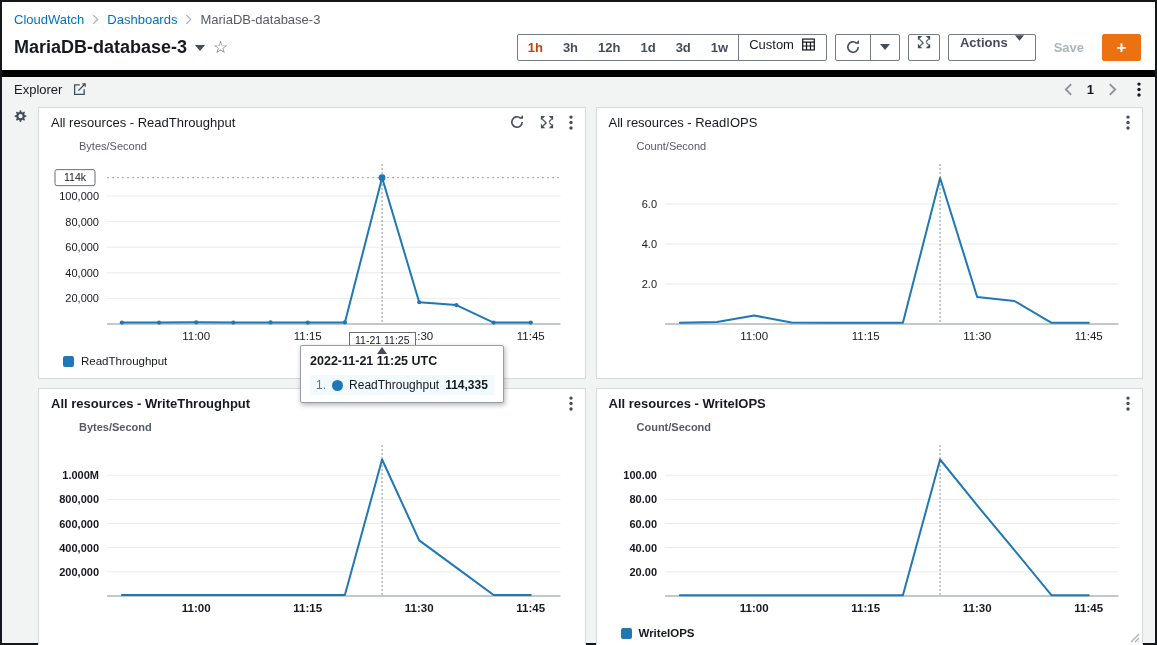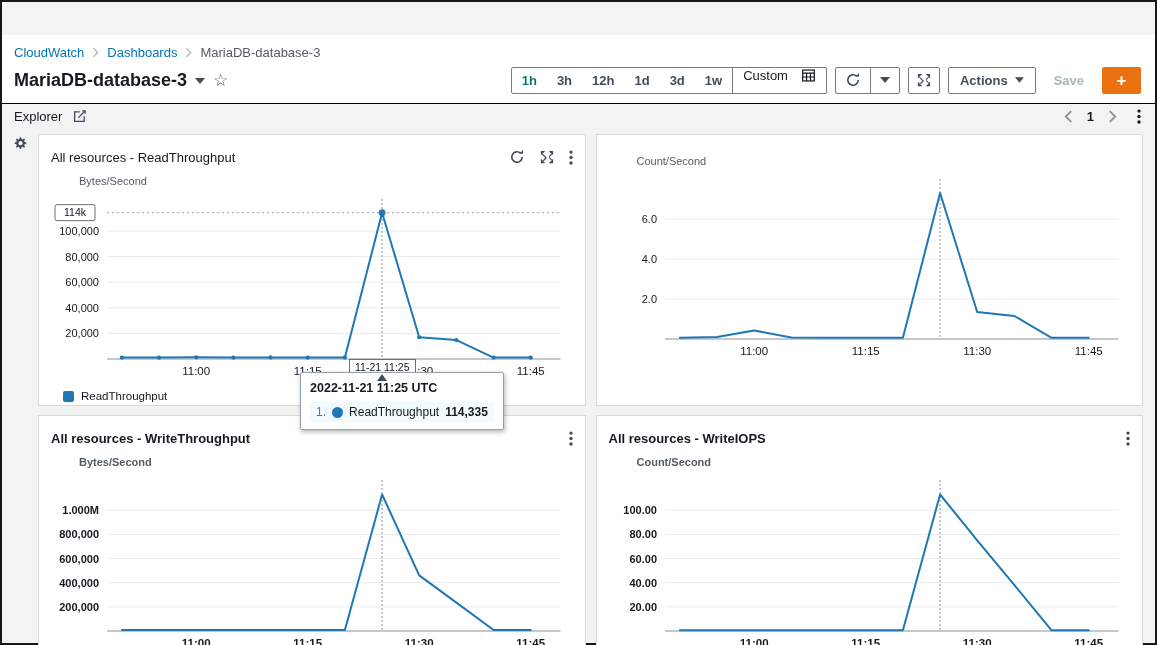--- a/index.html
+++ b/index.html
@@ -1,56 +1,56 @@
 <!DOCTYPE html>
 <html><head>
 <meta charset="utf-8">
 <style>
   html,body{margin:0;padding:0;background:#fff;}
   body{width:1157px;height:645px;overflow:hidden;font-family:"Liberation Sans","DejaVu Sans",sans-serif;-webkit-font-smoothing:antialiased;}
   .frame{box-sizing:border-box;width:1157px;height:645px;border:2px solid #14181c;display:flex;flex-direction:column;background:#f2f3f3;}
 
   
-  .topbar{background:#fff;border-bottom:1px solid #000000;padding:8px 14px 8px 12px;flex:0 0 auto;margin-top:33px;}
+  .topbar{background:#fff;border-bottom:7px solid #000000;padding:8px 14px 8px 12px;flex:0 0 auto;}
   .breadcrumb{display:flex;align-items:center;gap:8px;font-size:13px;height:18px;}
   .bc-link{color:#0073bb;cursor:pointer;}
   .bc-current{color:#545b64;}
   .bc-sep{color:#aab7b8;display:flex;align-items:center;}
   .title-row{display:flex;align-items:center;justify-content:space-between;margin-top:4px;height:30px;}
   .title-group{display:flex;align-items:center;gap:8px;}
   .page-title{font-size:18px;font-weight:700;color:#16191f;margin:0;}
   .title-caret{color:#414d5c;display:flex;margin-top:2px;cursor:pointer;}
   .star{font-size:17px;color:#545b64;cursor:pointer;line-height:1;}
 
   
   .toolbar{display:flex;align-items:center;gap:8px;}
   .btn-group{display:flex;align-items:stretch;border:1px solid #747b83;border-radius:2px;background:#fff;height:27px;box-sizing:border-box;}
   .tr-btn{border:none;background:none;font:700 13px "Liberation Sans",sans-serif;color:#414d5c;padding:0 10px;cursor:pointer;}
-  .tr-btn.active{color:#0f766e;}
-  .tr-custom{display:flex;align-items:flex-start;gap:13px;border:none;border-left:1px solid #747b83;background:none;font:400 13px "Liberation Sans",sans-serif;color:#16191f;padding:0 10px;cursor:pointer;}
+  .tr-btn.active{color:#c2410c;}
+  .tr-custom{display:flex;align-items:flex-end;gap:7px;border:none;border-left:1px solid #747b83;background:none;font:400 13px "Liberation Sans",sans-serif;color:#16191f;padding:8px 10px;cursor:pointer;}
   .seg-btn{border:none;background:none;display:flex;align-items:center;justify-content:center;padding:0 9px;color:#414d5c;cursor:pointer;}
   .seg-btn + .seg-btn{border-left:1px solid #747b83;}
-  .tool-btn{display:flex;align-items:center;justify-content:center;gap:7px;height:27px;box-sizing:border-box;border:1px solid #747b83;border-radius:2px;background:#fff;font:700 13px "Liberation Sans",sans-serif;color:#414d5c;padding:0 11px;cursor:pointer;}
+  .tool-btn{display:flex;align-items:flex-start;justify-content:center;gap:7px;height:27px;box-sizing:border-box;border:1px solid #747b83;border-radius:2px;background:#fff;font:700 13px "Liberation Sans",sans-serif;color:#414d5c;padding:0 11px;cursor:pointer;}
   .save-btn{border:none;background:none;font:700 13px "Liberation Sans",sans-serif;color:#aab7b8;padding:0 10px;cursor:default;}
   .add-btn{width:39px;height:27px;border:1px solid #ec7211;border-radius:2px;background:#ec7211;color:#fff;font:700 17px "Liberation Sans",sans-serif;line-height:1;cursor:pointer;}
 
   
   .explorer-bar{display:flex;align-items:center;justify-content:space-between;padding:5px 14px 9px 12px;flex:0 0 auto;}
   .explorer-left{display:flex;align-items:center;gap:10px;font-size:13px;color:#16191f;}
   .explorer-edit{display:flex;color:#414d5c;cursor:pointer;}
   .explorer-right{display:flex;align-items:center;gap:14px;}
   .pg-chev{display:flex;color:#879196;cursor:pointer;}
   .pg-num{font-size:13px;font-weight:700;color:#16191f;}
   .bar-kebab{display:flex;color:#16191f;cursor:pointer;margin-left:6px;}
 
   
   .charts-wrap{position:relative;flex:1;padding:1px 12px 8px 36px;}
   .side-rail{position:absolute;left:10px;top:2px;color:#414d5c;cursor:pointer;}
   .chart-grid{display:grid;grid-template-columns:1fr 1fr;column-gap:10px;row-gap:9px;}
-  .card{position:relative;background:#fff;border:1px solid #d5dbdb;box-sizing:border-box;padding:12px 12px 4px 12px;}
+  .card{position:relative;background:#fff;border:1px solid #d5dbdb;box-sizing:border-box;padding:4px 12px 4px 12px;}
   .card.row1{height:272px;}
   .card.row2{height:262px;font-weight:bold;}
   .card-header{display:flex;justify-content:space-between;align-items:center;height:20px;}
   .chart-title{font-size:13px;color:#16191f;}
   .chart-icons{display:flex;align-items:center;gap:15px;color:#414d5c;}
   .icon-btn{display:flex;cursor:pointer;}
   .y-unit{font-size:11px;color:#545b64;height:14px;margin-top:8px;margin-left:28px;}
   .svg-holder{margin-top:2px;}
   svg text{font-family:"Liberation Sans","DejaVu Sans",sans-serif;}
   .legend{display:flex;align-items:center;gap:7px;height:18px;font-size:11.5px;color:#16191f;margin-left:12px;}
@@ -269,20 +269,32 @@
             <div class="tt-title">2022-11-21 11:25 UTC</div>
             <div class="tt-row">
               <span class="tt-idx">1.</span>
               <span class="tt-dot" style="background: rgb(31, 119, 180);"></span>
               <span>ReadThroughput</span>
               <span class="tt-val">114,335</span>
             </div>
           </div>
         </div>
         <div class="card row1">
+          <div class="card-header">
+            <span class="chart-title">All resources - ReadIOPS</span>
+            <div class="chart-icons">
+              <span class="icon-btn">
+                <svg viewBox="0 0 4 16" width="4" height="15" fill="currentColor">
+                  <circle cx="2" cy="2.2" r="1.8"></circle>
+                  <circle cx="2" cy="8" r="1.8"></circle>
+                  <circle cx="2" cy="13.8" r="1.8"></circle>
+                </svg>
+              </span>
+            </div>
+          </div>
           <div class="y-unit">Count/Second</div>
           <div class="svg-holder"><svg width="100%" height="192">
               <line x1="56" y1="128" x2="509.5" y2="128" stroke="#e9ebed" stroke-width="1"></line>
               <text x="48" y="132" text-anchor="end" font-size="11" fill="#16191f">2.0</text>
               <line x1="56" y1="88" x2="509.5" y2="88" stroke="#e9ebed" stroke-width="1"></line>
               <text x="48" y="92" text-anchor="end" font-size="11" fill="#16191f">4.0</text>
               <line x1="56" y1="48" x2="509.5" y2="48" stroke="#e9ebed" stroke-width="1"></line>
               <text x="48" y="52" text-anchor="end" font-size="11" fill="#16191f">6.0</text>
               <line x1="56" y1="168" x2="509.5" y2="168" stroke="#879196" stroke-width="1"></line>
               <text x="145.21311475409834" y="184" text-anchor="middle" font-size="11.5" fill="#16191f">11:00</text>

